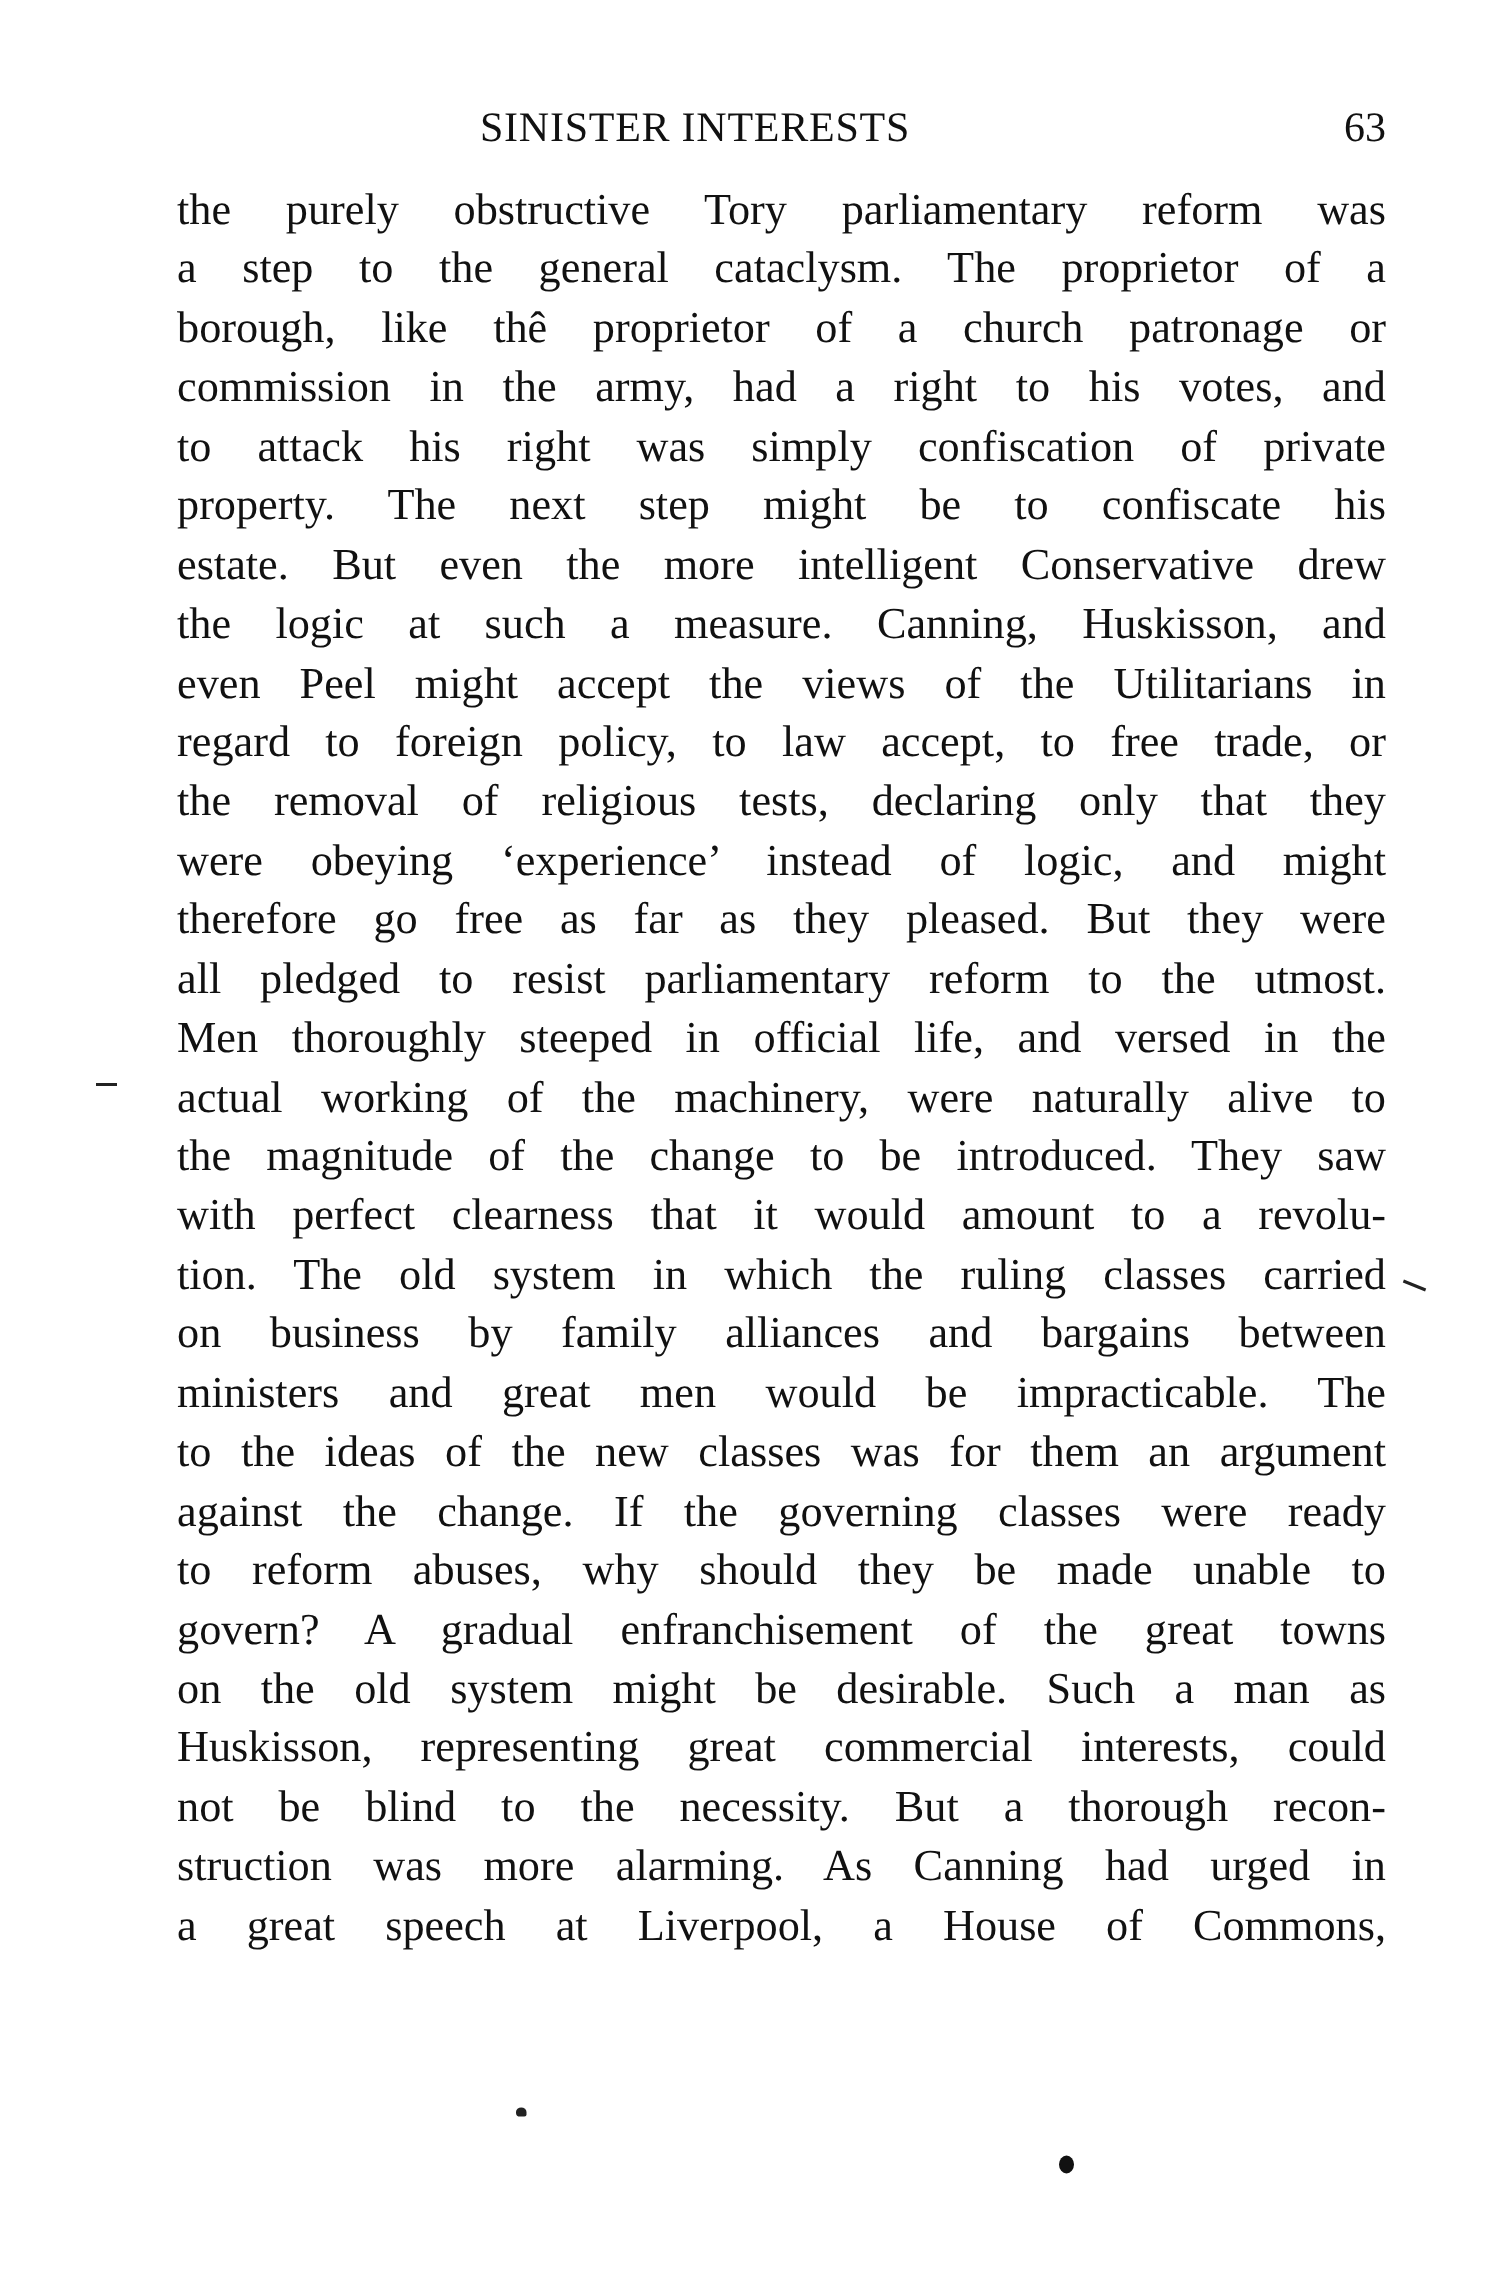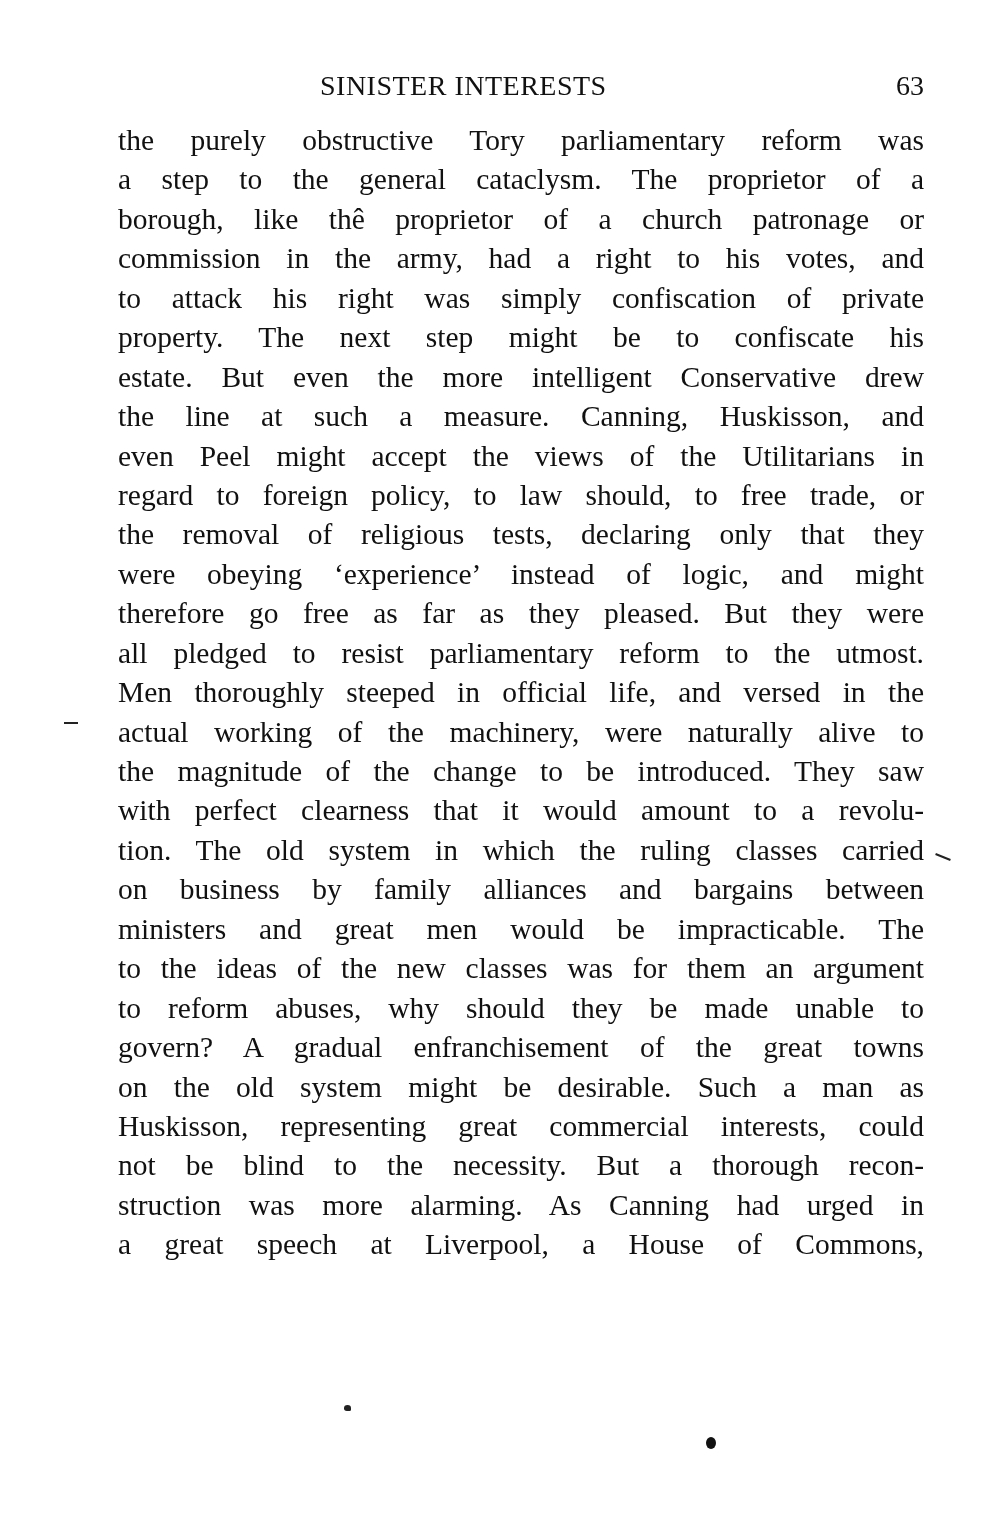--- a/index.html
+++ b/index.html
@@ -107,35 +107,36 @@
   </div>
 
   <div class="body-text">
     <span class="line">the purely obstructive Tory parliamentary reform was</span>
     <span class="line">a step to the general cataclysm.  The proprietor of a</span>
     <span class="line">borough, like thê proprietor of a church patronage or</span>
     <span class="line">commission in the army, had a right to his votes, and</span>
     <span class="line">to attack his right was simply confiscation of private</span>
     <span class="line">property.  The next step might be to confiscate his</span>
     <span class="line">estate.  But even the more intelligent Conservative drew</span>
-    <span class="line">the line at such a measure.  Canning, Huskisson, and</span>
+    <span class="line">the logic at such a measure.  Canning, Huskisson, and</span>
     <span class="line">even Peel might accept the views of the Utilitarians in</span>
-    <span class="line">regard to foreign policy, to law should, to free trade, or</span>
+    <span class="line">regard to foreign policy, to law accept, to free trade, or</span>
     <span class="line">the removal of religious tests, declaring only that they</span>
     <span class="line">were obeying ‘experience’ instead of logic, and might</span>
     <span class="line">therefore go free as far as they pleased.  But they were</span>
     <span class="line">all pledged to resist parliamentary reform to the utmost.</span>
     <span class="line">Men thoroughly steeped in official life, and versed in the</span>
     <span class="line">actual working of the machinery, were naturally alive to</span>
     <span class="line">the magnitude of the change to be introduced.  They saw</span>
     <span class="line">with perfect clearness that it would amount to a revolu-</span>
     <span class="line">tion.  The old system in which the ruling classes carried</span>
     <span class="line">on business by family alliances and bargains between</span>
     <span class="line">ministers and great men would be impracticable.  The</span>
     <span class="line">to the ideas of the new classes was for them an argument</span>
+    <span class="line">against the change.  If the governing classes were ready</span>
     <span class="line">to reform abuses, why should they be made unable to</span>
     <span class="line">govern?  A gradual enfranchisement of the great towns</span>
     <span class="line">on the old system might be desirable.  Such a man as</span>
     <span class="line">Huskisson, representing great commercial interests, could</span>
     <span class="line">not be blind to the necessity.  But a thorough recon-</span>
     <span class="line">struction was more alarming.  As Canning had urged in</span>
     <span class="line">a great speech at Liverpool, a House of Commons,</span>
   </div>
 
   <div class="mark mark-left-dash"></div>

